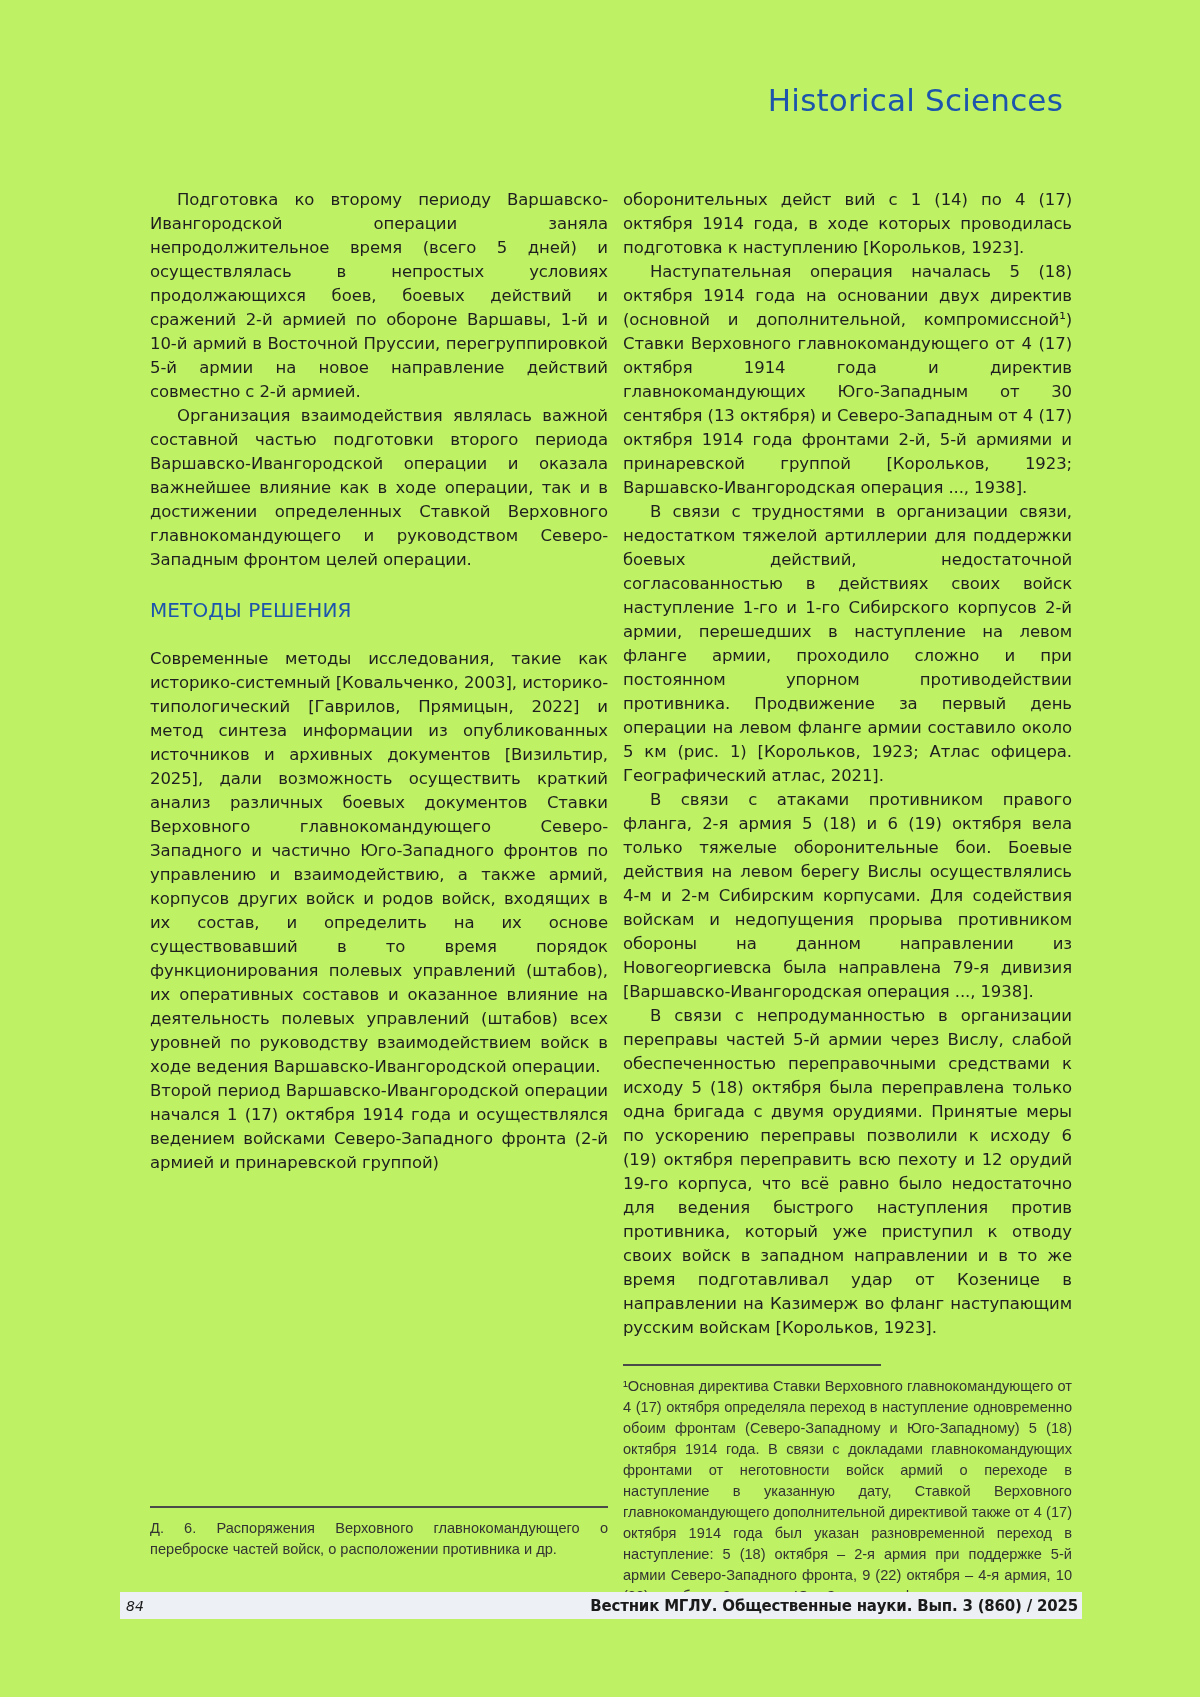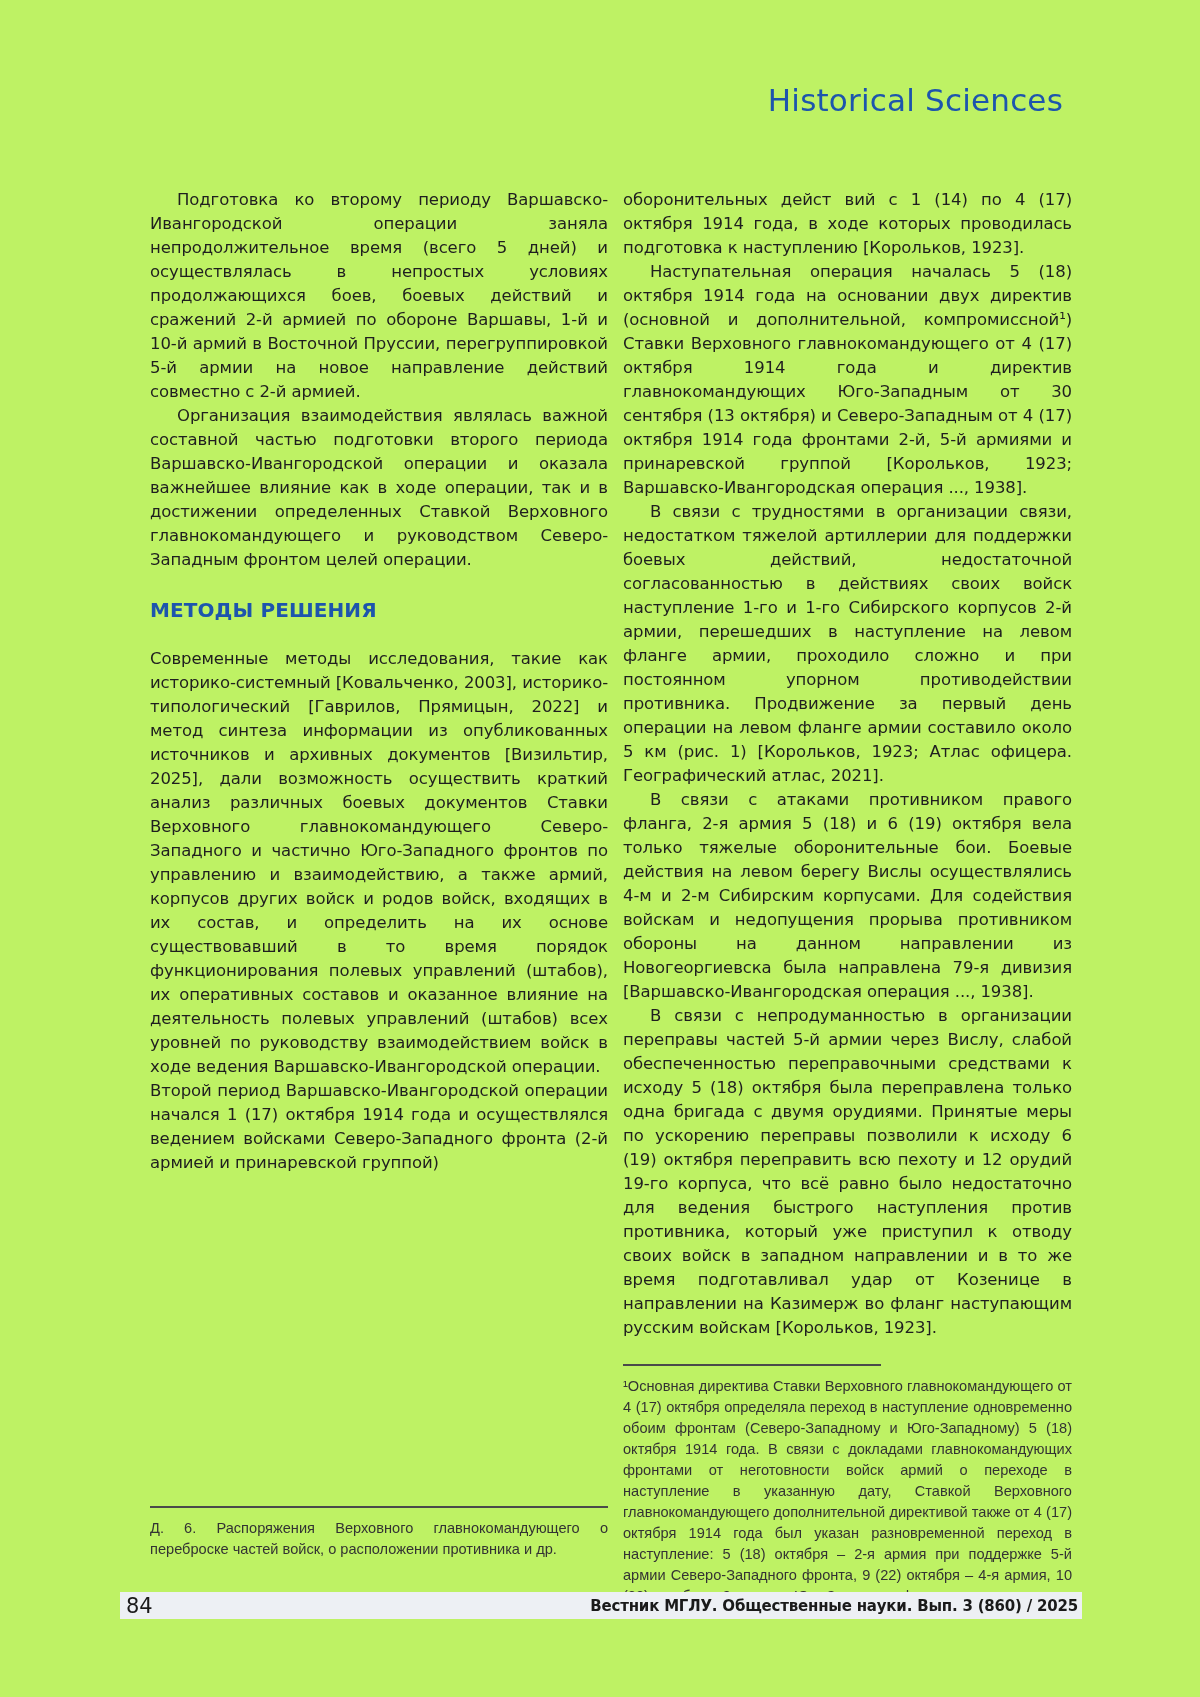--- a/index.html
+++ b/index.html
@@ -30,21 +30,21 @@
   p.body{
     margin:0;
     text-align:justify;
     font-size:16.5px;
     line-height:24px;
     letter-spacing:-0.1px;
   }
   p.indent{text-indent:27px;}
   .section-heading{
     color:#1d55ad;
-    font-weight:bold;
+    font-weight:normal;
     font-size:20px;
     line-height:27px;
     margin:25px 0 23px 0;
     letter-spacing:0.1px;
   }
   .section-heading .hline{display:block;}
   .footnote-block{margin-top:24px;}
   .footnote-block.bottom{margin-top:auto;}
   .fn-rule{border:0;border-top:2px solid #4a4a4a;margin:0 0 10px 0;}
   .fn-rule.full{width:100%;}
@@ -61,21 +61,21 @@
     position:absolute;
     top:1592px;left:120px;width:962px;height:27px;
     background:#edf0f4;
     display:flex;
     justify-content:space-between;
     align-items:center;
     box-sizing:border-box;
     padding:0 4px 0 6px;
   }
   .footer-page-num{
-    font-size:21px;color:#1a1a1a;
+    font-size:14px;color:#1a1a1a;font-style:italic;
   }
   .footer-journal{
     font-size:15px;color:#1a1a1a;
     font-weight:bold;
     letter-spacing:-0.2px;
   }
 </style>
 </head>
 <body>
 

